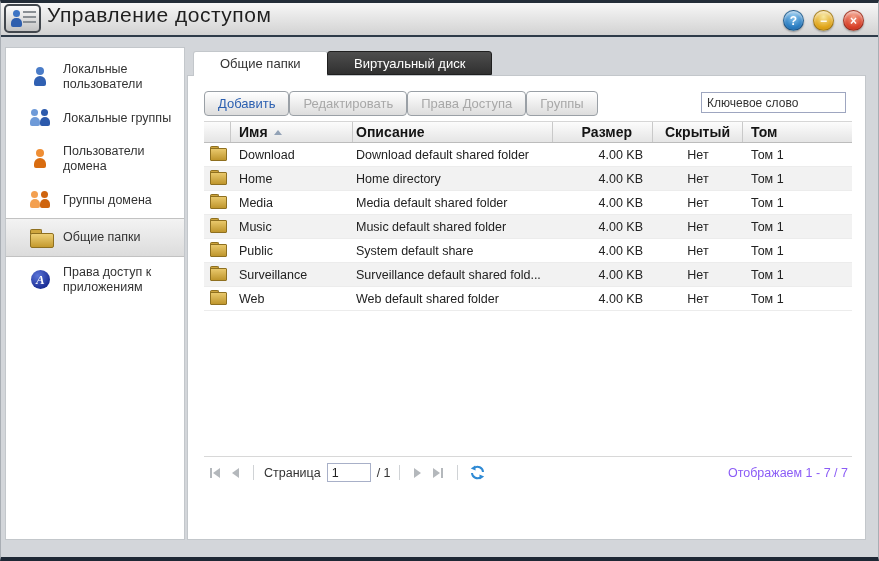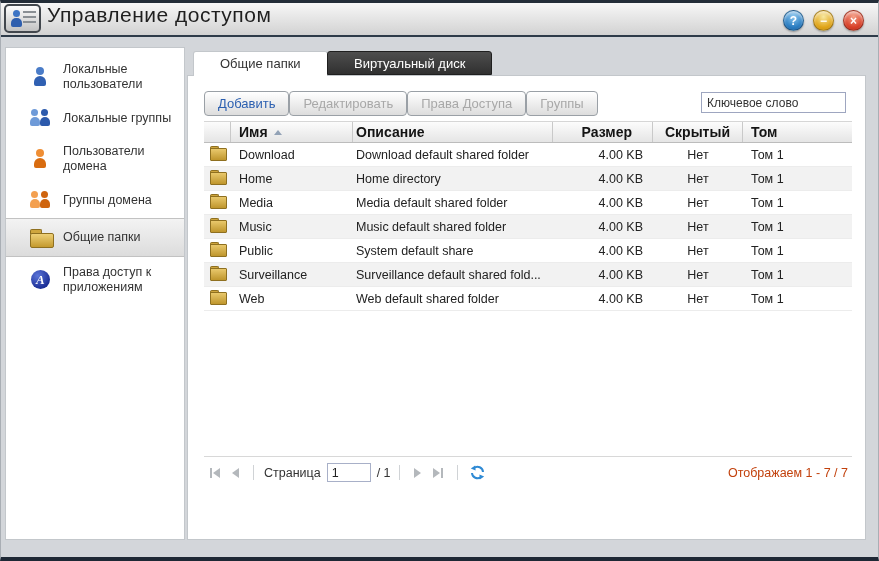--- a/index.html
+++ b/index.html
@@ -105,21 +105,21 @@
   .pg-btn { display:flex; align-items:center; padding:0 6px; height:18px; cursor:default; }
   .pg-tri-left  { width:0; height:0; border-top:5px solid transparent; border-bottom:5px solid transparent; border-right:7px solid #b4b8bc; }
   .pg-tri-right { width:0; height:0; border-top:5px solid transparent; border-bottom:5px solid transparent; border-left:7px solid #b4b8bc; }
   .pg-bar { width:2px; height:10px; background:#b4b8bc; }
   .pg-btn .pg-bar + * , .pg-btn * + .pg-bar { margin-left:1px; }
   .pg-sep { width:1px; height:15px; background:#d0d3d6; margin:0 8px; }
   .page-input { width:44px; height:19px; border:1px solid #a8b0c8; font-family:"Liberation Sans", sans-serif;
     font-size:12.5px; color:#222; padding:0 4px; margin:0 6px; }
   .pg-label { margin-left:2px; }
   .refresh-btn { display:flex; align-items:center; cursor:pointer; padding:0 4px; }
-  .display-info { margin-left:auto; padding-right:4px; color:#c2410c; }
+  .display-info { margin-left:auto; padding-right:4px; color:#8b5cf6; }
 </style>
 </head>
 <body>
 
 <div class="window">
 
   <div class="titlebar">
     <span class="app-icon">
       <span class="person"></span>
       <span class="lines"></span>

